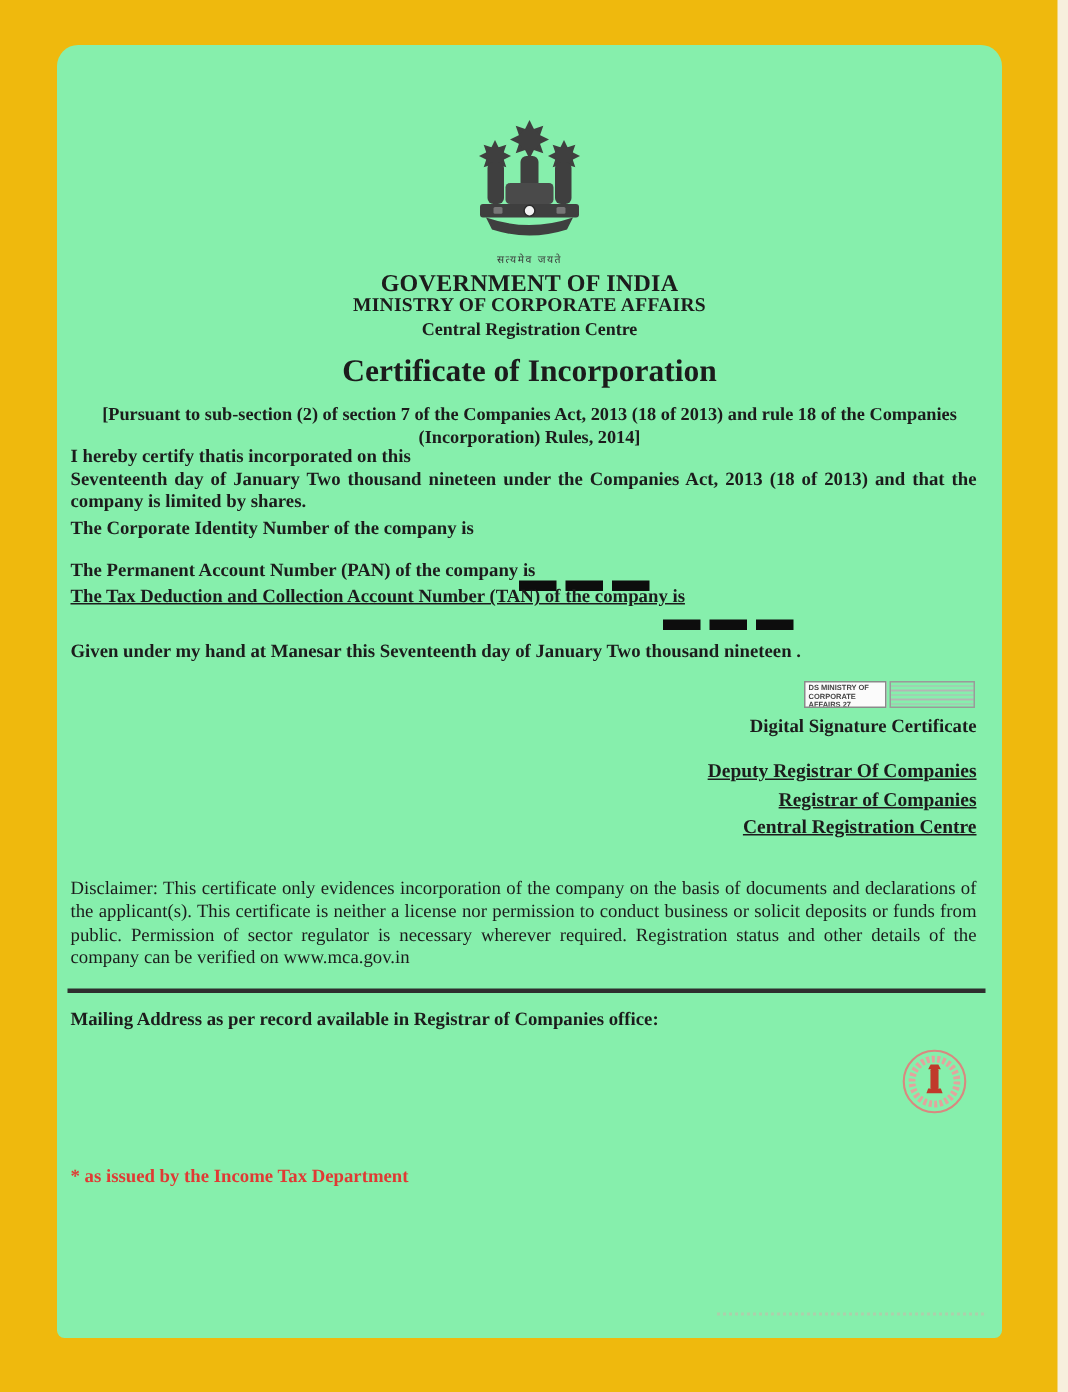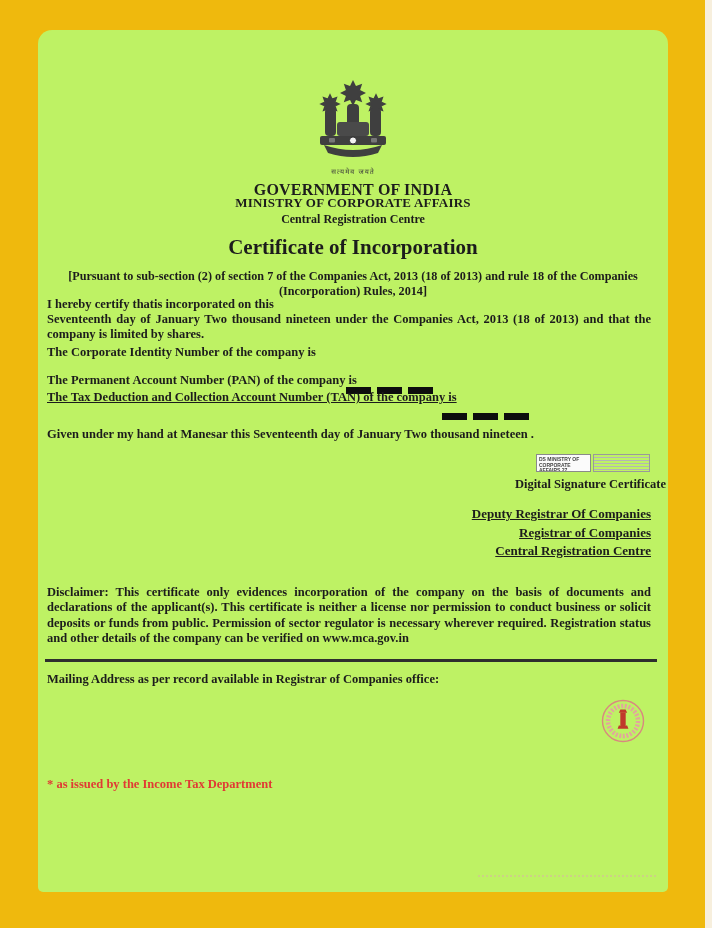--- a/index.html
+++ b/index.html
@@ -5,21 +5,21 @@
   html,body{margin:0;padding:0;}
   body{
     width:712px;height:928px;position:relative;overflow:hidden;
     background:#EFB90D;
     font-family:"Liberation Serif","DejaVu Serif",serif;
     color:#1C1C1C;
   }
   .edge-strip{position:absolute;right:0;top:0;width:7px;height:928px;background:#F7EFDD;}
   .paper{
     position:absolute;left:38px;top:30px;width:630px;height:862px;
-    background:#bef264;border-radius:14px 14px 5px 5px;
+    background:#86efac;border-radius:14px 14px 5px 5px;
   }
   .abs{position:absolute;}
   .centered{left:0;right:0;text-align:center;}
   .bodytext{font-size:12.5px;font-weight:bold;line-height:15px;}
   
   .emblem-wrap{top:48px;left:0;right:0;text-align:center;}
   .motto{display:block;font-size:7px;color:#3a3a3a;letter-spacing:1px;line-height:9px;font-family:"DejaVu Sans",sans-serif;}
   .gov{top:151px;font-size:16px;font-weight:bold;letter-spacing:.2px;}
   .ministry{top:165px;font-size:13px;font-weight:bold;letter-spacing:.2px;}
   .centre{top:182px;font-size:12px;font-weight:bold;}
@@ -37,24 +37,24 @@
   .pan-dashes{top:357px;left:308px;}
   .tan-dashes{top:383px;left:404px;}
   
   .stamp{top:424px;left:498px;width:114px;height:18px;display:flex;gap:2px;}
   .stamp-left{flex:0 0 50px;border:1px solid #8a8a8a;background:#fbfbfb;
     font-family:"Liberation Sans","DejaVu Sans",sans-serif;
     font-size:5px;font-weight:bold;color:#444;line-height:5.5px;padding:2px 1px 0 2px;overflow:hidden;}
   .stamp-right{flex:1;border:1px solid #9a9a9a;background:
     repeating-linear-gradient(to bottom,#b5b5b5 0,#b5b5b5 1px,transparent 1px,transparent 3px);
     background-origin:content-box;padding:2px;}
-  .dsc-label{top:447px;right:2px;font-size:12.5px;font-weight:bold;}
+  .dsc-label{top:447px;right:17px;font-size:12.5px;font-weight:bold;}
   .reg-block{top:475px;right:17px;text-align:right;font-size:13px;font-weight:bold;line-height:18.5px;text-decoration:underline;}
   
-  .disclaimer{top:555px;left:9px;width:604px;text-align:justify;font-size:12.5px;font-weight:bold;line-height:15.4px;}
+  .disclaimer{top:555px;left:9px;width:604px;text-align:justify;font-size:12.5px;font-weight:normal;line-height:15.4px;}
   .rule{top:629px;left:7px;width:612px;height:3px;background:#2e2e2e;}
   .mailing{top:642px;left:9px;width:604px;}
   .seal{top:668px;left:562px;width:46px;height:46px;}
   .footnote{top:747px;left:9px;font-size:12.5px;font-weight:bold;color:#E03A34;}
   .faint-dots{top:845px;left:440px;width:178px;border-top:2px dotted rgba(222,170,170,.45);}
 </style>
 </head>
 <body>
 
 <div class="edge-strip"></div>

